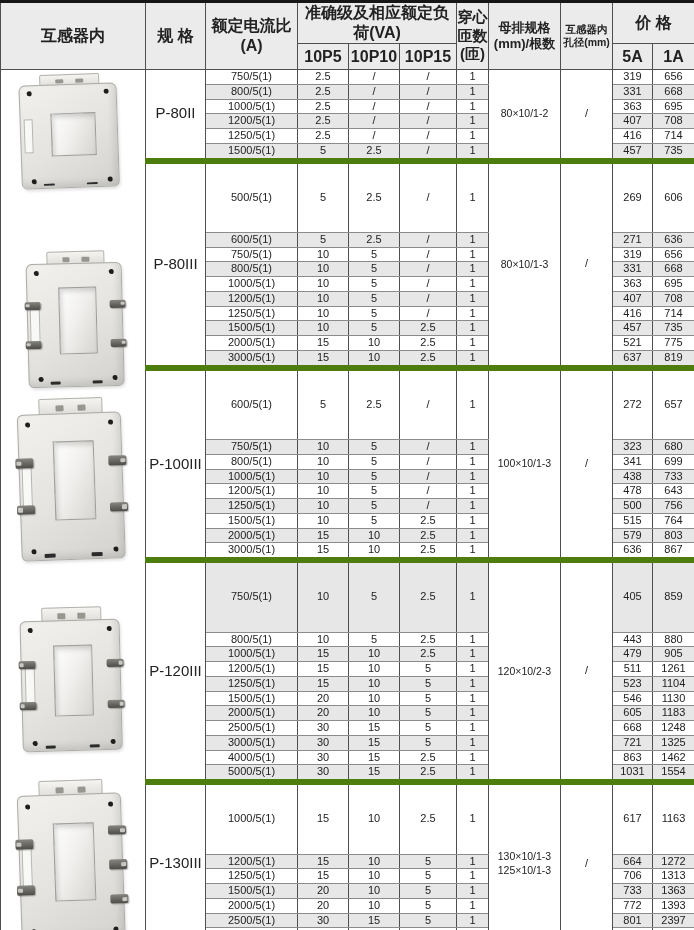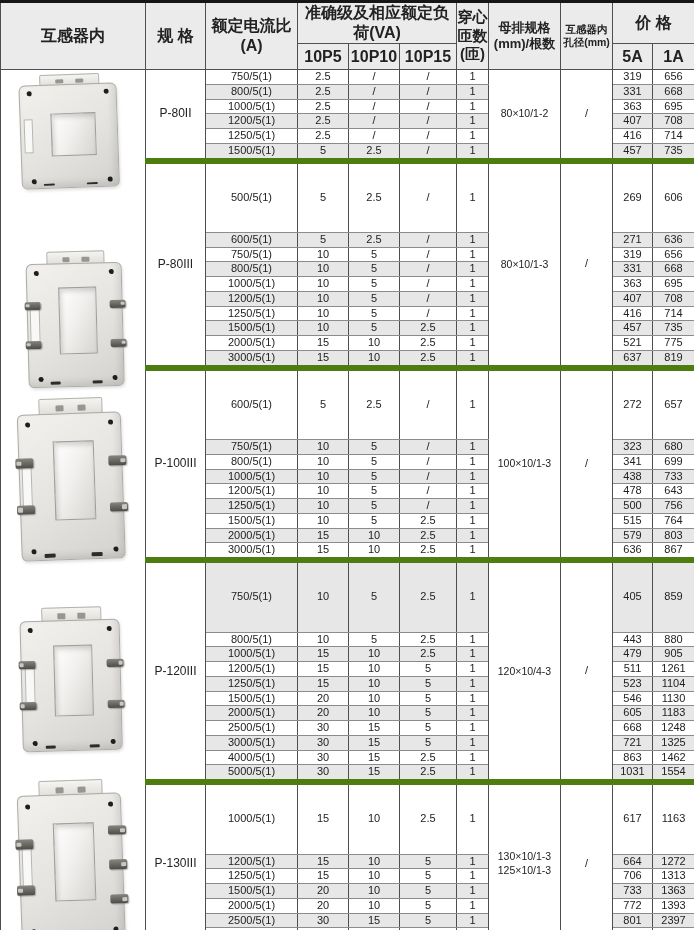--- a/index.html
+++ b/index.html
@@ -14,21 +14,21 @@
         font-size:11px;line-height:1.25;padding:0;}
   thead th{background:#ebebeb;font-weight:bold;font-size:16px;border-bottom:1px solid #4f4f4f;border-top:1px solid #4f4f4f;}
   thead tr.h1{height:28px;}
   thead tr.h2{height:26px;}
   .multi{white-space:pre-line;}
   td.stripe{background:#e7e7e7;}
   td.merged{background:#ffffff;}
   td.group-top{border-top:6px solid #4d7c0f;}
   td.photo-cell{background:#ffffff;padding:0;vertical-align:top;}
   td.busbar-cell{font-size:10.5px;white-space:pre-line;}
-  td.spec-cell{font-size:12px;}
+  td.spec-cell{font-size:15px;}
   .photo-stack{position:relative;width:100%;height:872px;}
   
   .ct{position:absolute;}
   .ct-term{position:absolute;top:0;left:24%;width:54%;height:11%;
            background:linear-gradient(#f5f4f1,#dbdad6);border:1px solid #b3b2ad;border-radius:2px;
            display:flex;gap:22%;align-items:center;justify-content:center;}
   .ct-term i{width:13%;height:34%;background:#97968f;border-radius:1px;}
   .ct-body{position:absolute;top:9%;left:4%;right:4%;bottom:0;
            background:linear-gradient(150deg,#f2f1ee 0%,#e4e3df 55%,#d3d2ce 100%);
            border:1px solid #acaba6;border-radius:6px;
@@ -425,21 +425,21 @@
           <td>636</td>
           <td>867</td>
         </tr>
         <tr>
           <td class="spec-cell merged group-top" rowspan="11">P-120III</td>
           <td class="stripe group-top">750/5(1)</td>
           <td class="stripe group-top">10</td>
           <td class="stripe group-top">5</td>
           <td class="stripe group-top">2.5</td>
           <td class="stripe group-top">1</td>
-          <td class="busbar-cell merged group-top" rowspan="11">120×10/4-3</td>
+          <td class="busbar-cell merged group-top" rowspan="11">120×10/2-3</td>
           <td class="merged group-top" rowspan="11">/</td>
           <td class="stripe group-top">405</td>
           <td class="stripe group-top">859</td>
         </tr>
         <tr>
           <td>800/5(1)</td>
           <td>10</td>
           <td>5</td>
           <td>2.5</td>
           <td>1</td>

